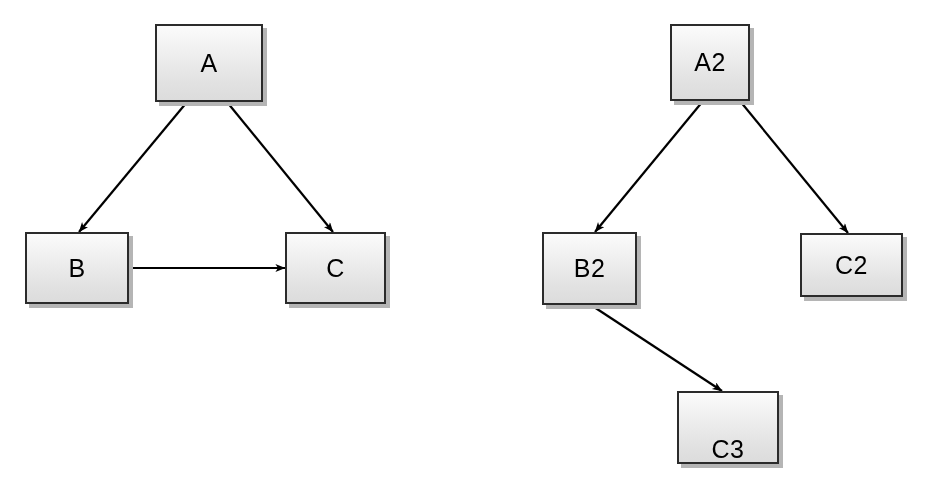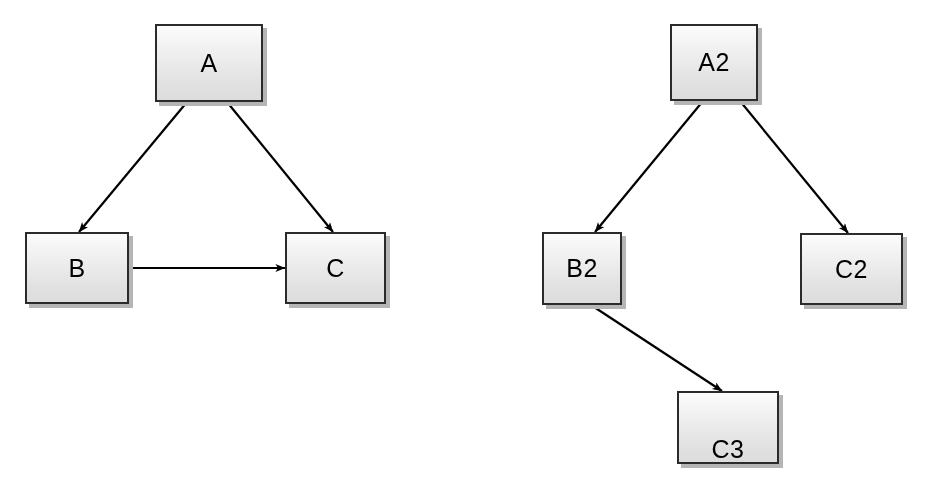--- a/index.html
+++ b/index.html
@@ -71,26 +71,26 @@
   <div class="node" style="left:155px; top:24px; width:108px; height:78px;">
     <span class="node-label">A</span>
   </div>
   <div class="node" style="left:25px; top:232px; width:104px; height:72px;">
     <span class="node-label">B</span>
   </div>
   <div class="node" style="left:285px; top:232px; width:101px; height:72px;">
     <span class="node-label">C</span>
   </div>
 
-  <div class="node" style="left:670px; top:24px; width:88px; height:77px;">
+  <div class="node" style="left:670px; top:24px; width:80px; height:77px;">
     <span class="node-label">A2</span>
   </div>
-  <div class="node" style="left:542px; top:232px; width:80px; height:73px;">
+  <div class="node" style="left:542px; top:232px; width:95px; height:73px;">
     <span class="node-label">B2</span>
   </div>
-  <div class="node" style="left:800px; top:233px; width:103px; height:72px;">
+  <div class="node" style="left:800px; top:233px; width:103px; height:64px;">
     <span class="node-label">C2</span>
   </div>
   <div class="node" style="left:677px; top:391px; width:102px; height:73px;align-items:flex-end;">
     <span class="node-label">C3</span>
   </div>
 
 </div>
 
 </body></html>

